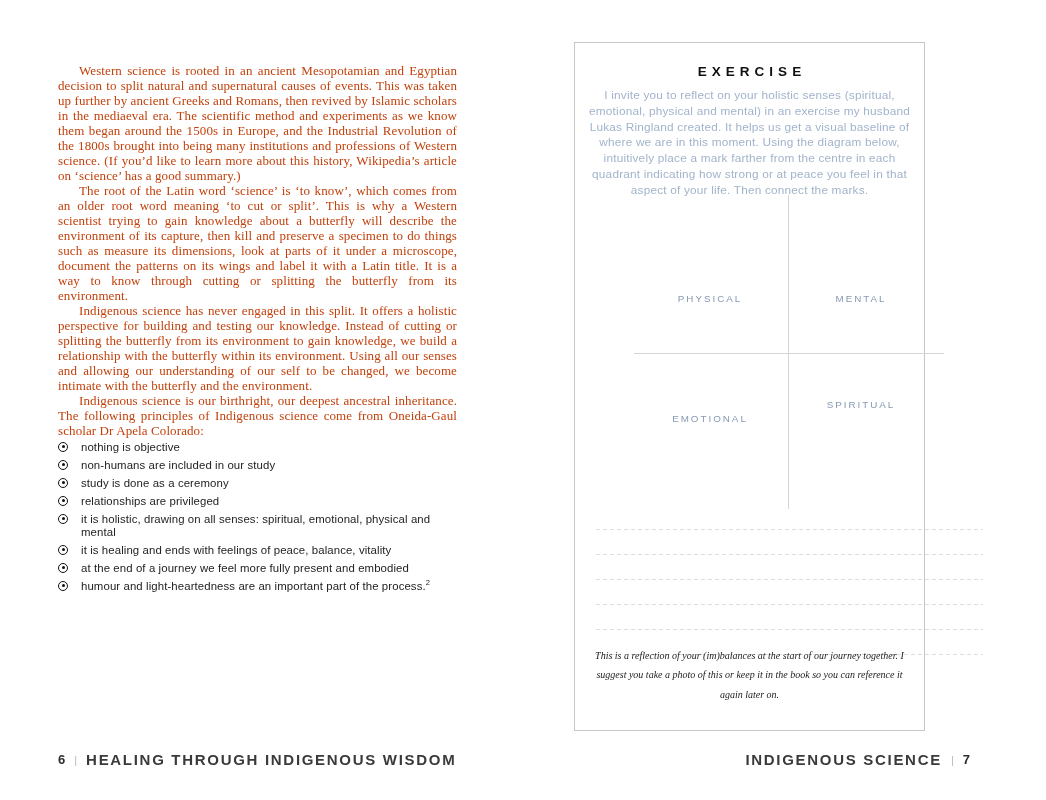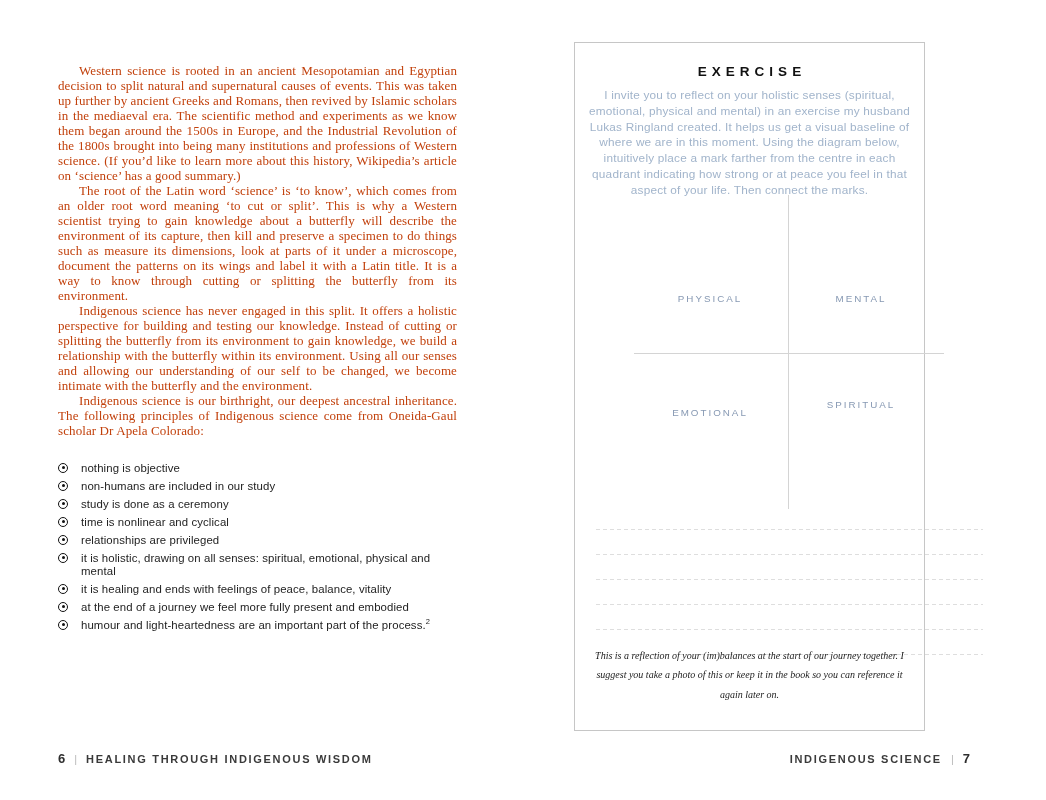--- a/index.html
+++ b/index.html
@@ -15,21 +15,21 @@
   
   .left-page {
     position:absolute; left:58px; top:63px; width:399px;
   }
   .body-para {
     font-size:13px; line-height:15px; text-align:justify;
     text-indent:21px; color:#c2410c;
     letter-spacing:0.1px;
   }
   .principles-list {
-    list-style:none; margin-top:24px;
+    list-style:none; margin-top:3px;
   }
   .principles-list li {
     display:flex; align-items:flex-start;
     font-family:"Liberation Sans", sans-serif;
     font-size:11.4px; line-height:13px; color:#222;
     margin-bottom:5px; letter-spacing:0.1px;
   }
   .bullet-icon {
     flex:0 0 auto;
     width:10px; height:10px; border:1.3px solid #111; border-radius:50%;
@@ -46,21 +46,21 @@
     position:absolute; top:751px;
     font-family:"Liberation Sans", sans-serif;
     display:flex; align-items:center; gap:9px;
     color:#2e2e2e; white-space:nowrap;
   }
   .footer-left  { left:58px; }
   .footer-right { right:76px;margin-left:29px; }
   .page-num { font-size:13px; font-weight:bold; }
   .footer-sep { color:#b9b9b9; font-weight:400; font-size:11px; }
   .footer-title {
-    font-size:11px; font-weight:bold; letter-spacing:1.7px; color:#3a3a3a;
+    font-size:15px; font-weight:bold; letter-spacing:1.7px; color:#3a3a3a;
   }
 
   
   .exercise-box {
     position:absolute; left:574px; top:42px; width:351px; height:689px;
     border:1px solid #c6c6c6; background:#fff;
   }
   .exercise-title {
     margin-top:21px; text-align:center;
     font-family:"Liberation Sans", sans-serif;
@@ -82,21 +82,21 @@
   .axis-h {
     position:absolute; left:59px; top:160px; width:310px; height:1px; background:#d4d4d4;
   }
   .quadrant-label {
     position:absolute; width:140px; text-align:center;
     font-family:"Liberation Sans", sans-serif;
     font-size:9.8px; font-weight:normal; letter-spacing:2px; color:#8799b3;
   }
   .q-tl { left:65px;  top:100px; }
   .q-tr { left:216px; top:100px; }
-  .q-bl { left:65px;  top:214px; }
+  .q-bl { left:65px;  top:220px; }
   .q-br { left:216px; top:206px; }
 
   .writing-lines { position:absolute; left:21px; top:486px; width:387px; }
   .writing-line {
     height:25px;
     background:repeating-linear-gradient(90deg, #dedede 0 4px, transparent 4px 7px);
     background-size:100% 1px; background-repeat:no-repeat; background-position:0 0;
   }
   .exercise-note {
     position:absolute; left:17px; right:17px; bottom:26px;
@@ -118,24 +118,20 @@
       <span class="bullet-icon"></span>
       <span>nothing is objective</span>
     </li>
     <li>
       <span class="bullet-icon"></span>
       <span>non-humans are included in our study</span>
     </li>
     <li>
       <span class="bullet-icon"></span>
       <span>study is done as a ceremony</span>
-    </li>
-    <li>
-      <span class="bullet-icon"></span>
-      <span>time is nonlinear and cyclical</span>
     </li>
     <li>
       <span class="bullet-icon"></span>
       <span>relationships are privileged</span>
     </li>
     <li>
       <span class="bullet-icon"></span>
       <span>it is holistic, drawing on all senses: spiritual, emotional, physical and mental</span>
     </li>
     <li>

